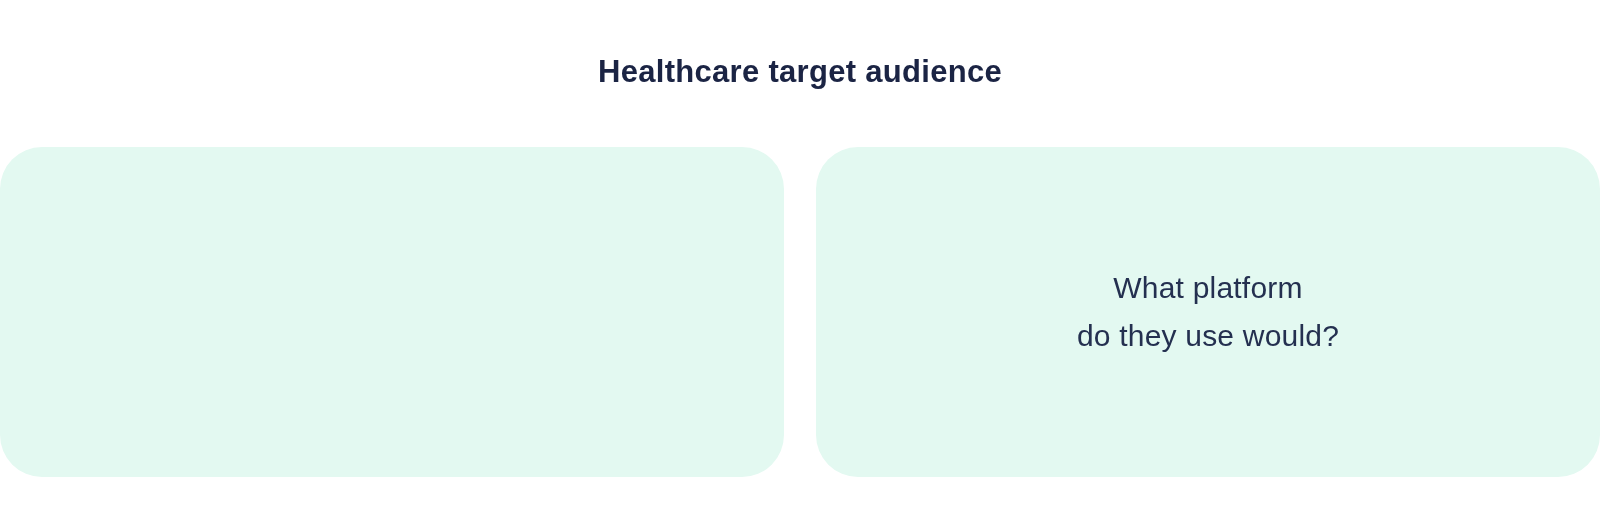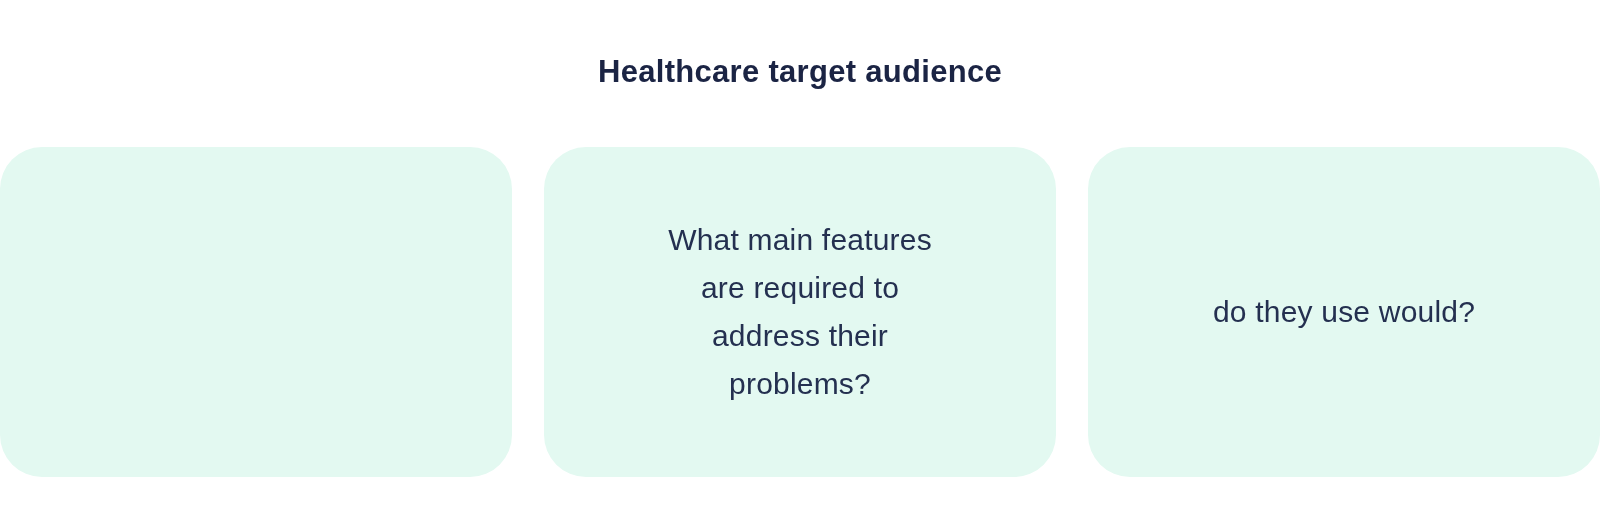--- a/index.html
+++ b/index.html
@@ -61,22 +61,17 @@
 </style>
 </head>
 <body>
 
 <main class="stage">
   <h1 class="title">Healthcare target audience</h1>
   <section class="cards">
       <div class="card">
       </div>
       <div class="card">
-        <div class="line">What main features</div>
-        <div class="line">are required to</div>
-        <div class="line">address their</div>
-        <div class="line">problems?</div>
-      </div>
-      <div class="card">
+        <div class="line">What platform</div>
         <div class="line">do they use would?</div>
       </div>
     </section>
 </main>
 
 </body></html>

